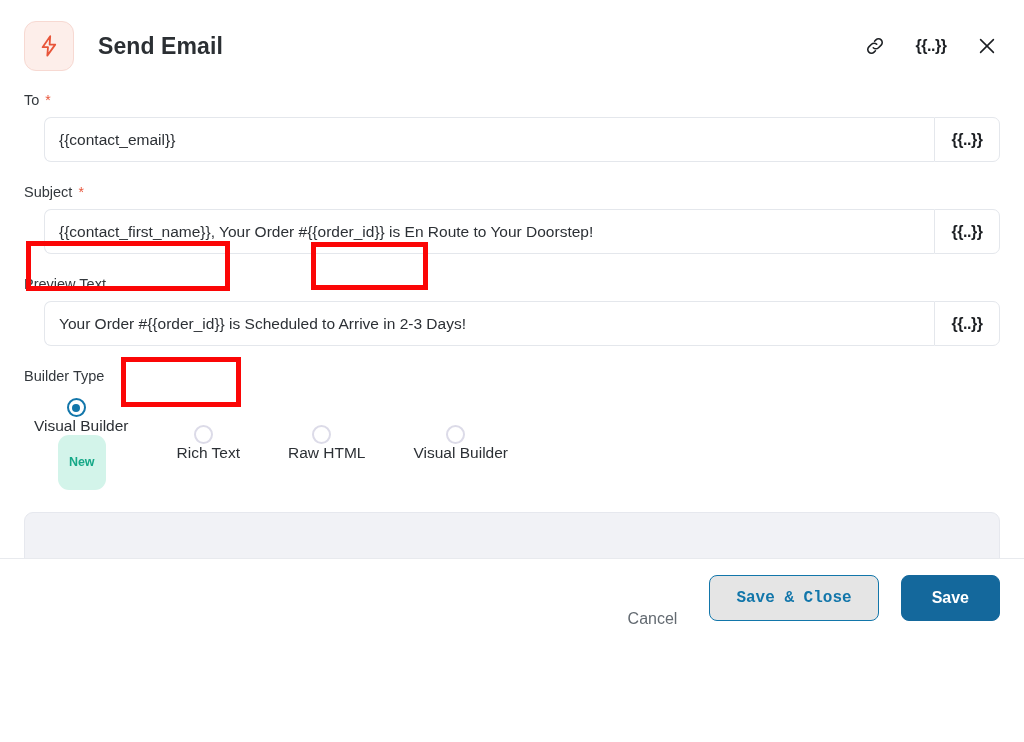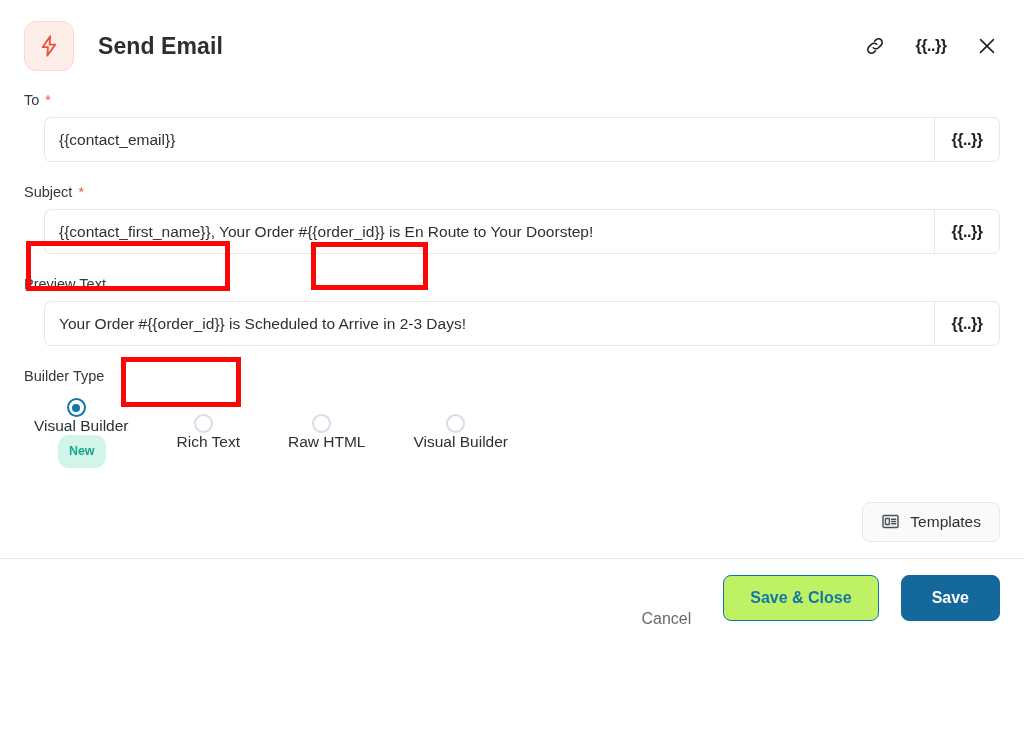--- a/index.html
+++ b/index.html
@@ -150,21 +150,21 @@
     color: #2c3035;
     white-space: nowrap;
   }
   .badge-new {
     margin-left: 11px;
     background: #d3f4ea;
     color: #16a888;
     font-size: 12.5px;
     font-weight: bold;
     border-radius: 11px;
-    padding: 10px 11px;
+    padding: 21px 11px;
     line-height: 1;
   }
 
   
   .templates-row {
     display: flex;
     justify-content: flex-end;
     margin-top: 34px;
   }
   .templates-btn {
@@ -204,30 +204,30 @@
   .btn-cancel {
     background: none; border: none;
     font-size: 16px;
     color: #636a71;
     cursor: pointer;
     font-family: inherit;
     padding: 8px 10px;
     margin-top: 42px;
   }
   .btn-outline {
-    background: #bef264;
+    background: #e5e5e5;
     border: 1.5px solid #1276aa;
     color: #1276aa;
     font-size: 16px;
     font-weight: bold;
     border-radius: 8px;
     height: 46px;
     padding: 0 26px;
     cursor: pointer;
-    font-family: Liberation Sans, sans-serif;
+    font-family: Liberation Mono, monospace;
   }
   .btn-primary {
     background: #14689c;
     border: 1.5px solid #14689c;
     color: #ffffff;
     font-size: 16px;
     font-weight: bold;
     border-radius: 8px;
     height: 46px;
     padding: 0 30px;
@@ -338,32 +338,20 @@
         </div>
 
         <div class="radio-opt">
           <span class="radio-dot"></span>
           <span class="radio-label">Visual Builder</span>
         </div>
 
       </div>
     </div>
 
-    <div class="templates-row">
-      <div class="templates-btn">
-        <span style="display:flex;">
-          <svg width="19" height="19" viewBox="0 0 24 24" fill="none" stroke="#4b5158" stroke-width="1.8" stroke-linejoin="round" stroke-linecap="round">
-            <rect x="2.5" y="4.5" width="19" height="15" rx="1.6"></rect>
-            <rect x="5.6" y="8.2" width="5" height="7.6" rx="0.8"></rect>
-            <path d="M13.4 9.2 H18.6 M13.4 12 H18.6 M13.4 14.8 H18.6"></path>
-          </svg>
-        </span>
-        <span>Templates</span>
-      </div>
-    </div>
 
     <div class="editor-panel"></div>
 
   </div>
 
   <div class="footer">
     <button class="btn-cancel">Cancel</button>
     <button class="btn-outline">Save &amp; Close</button>
     <button class="btn-primary">Save</button>
   </div>

